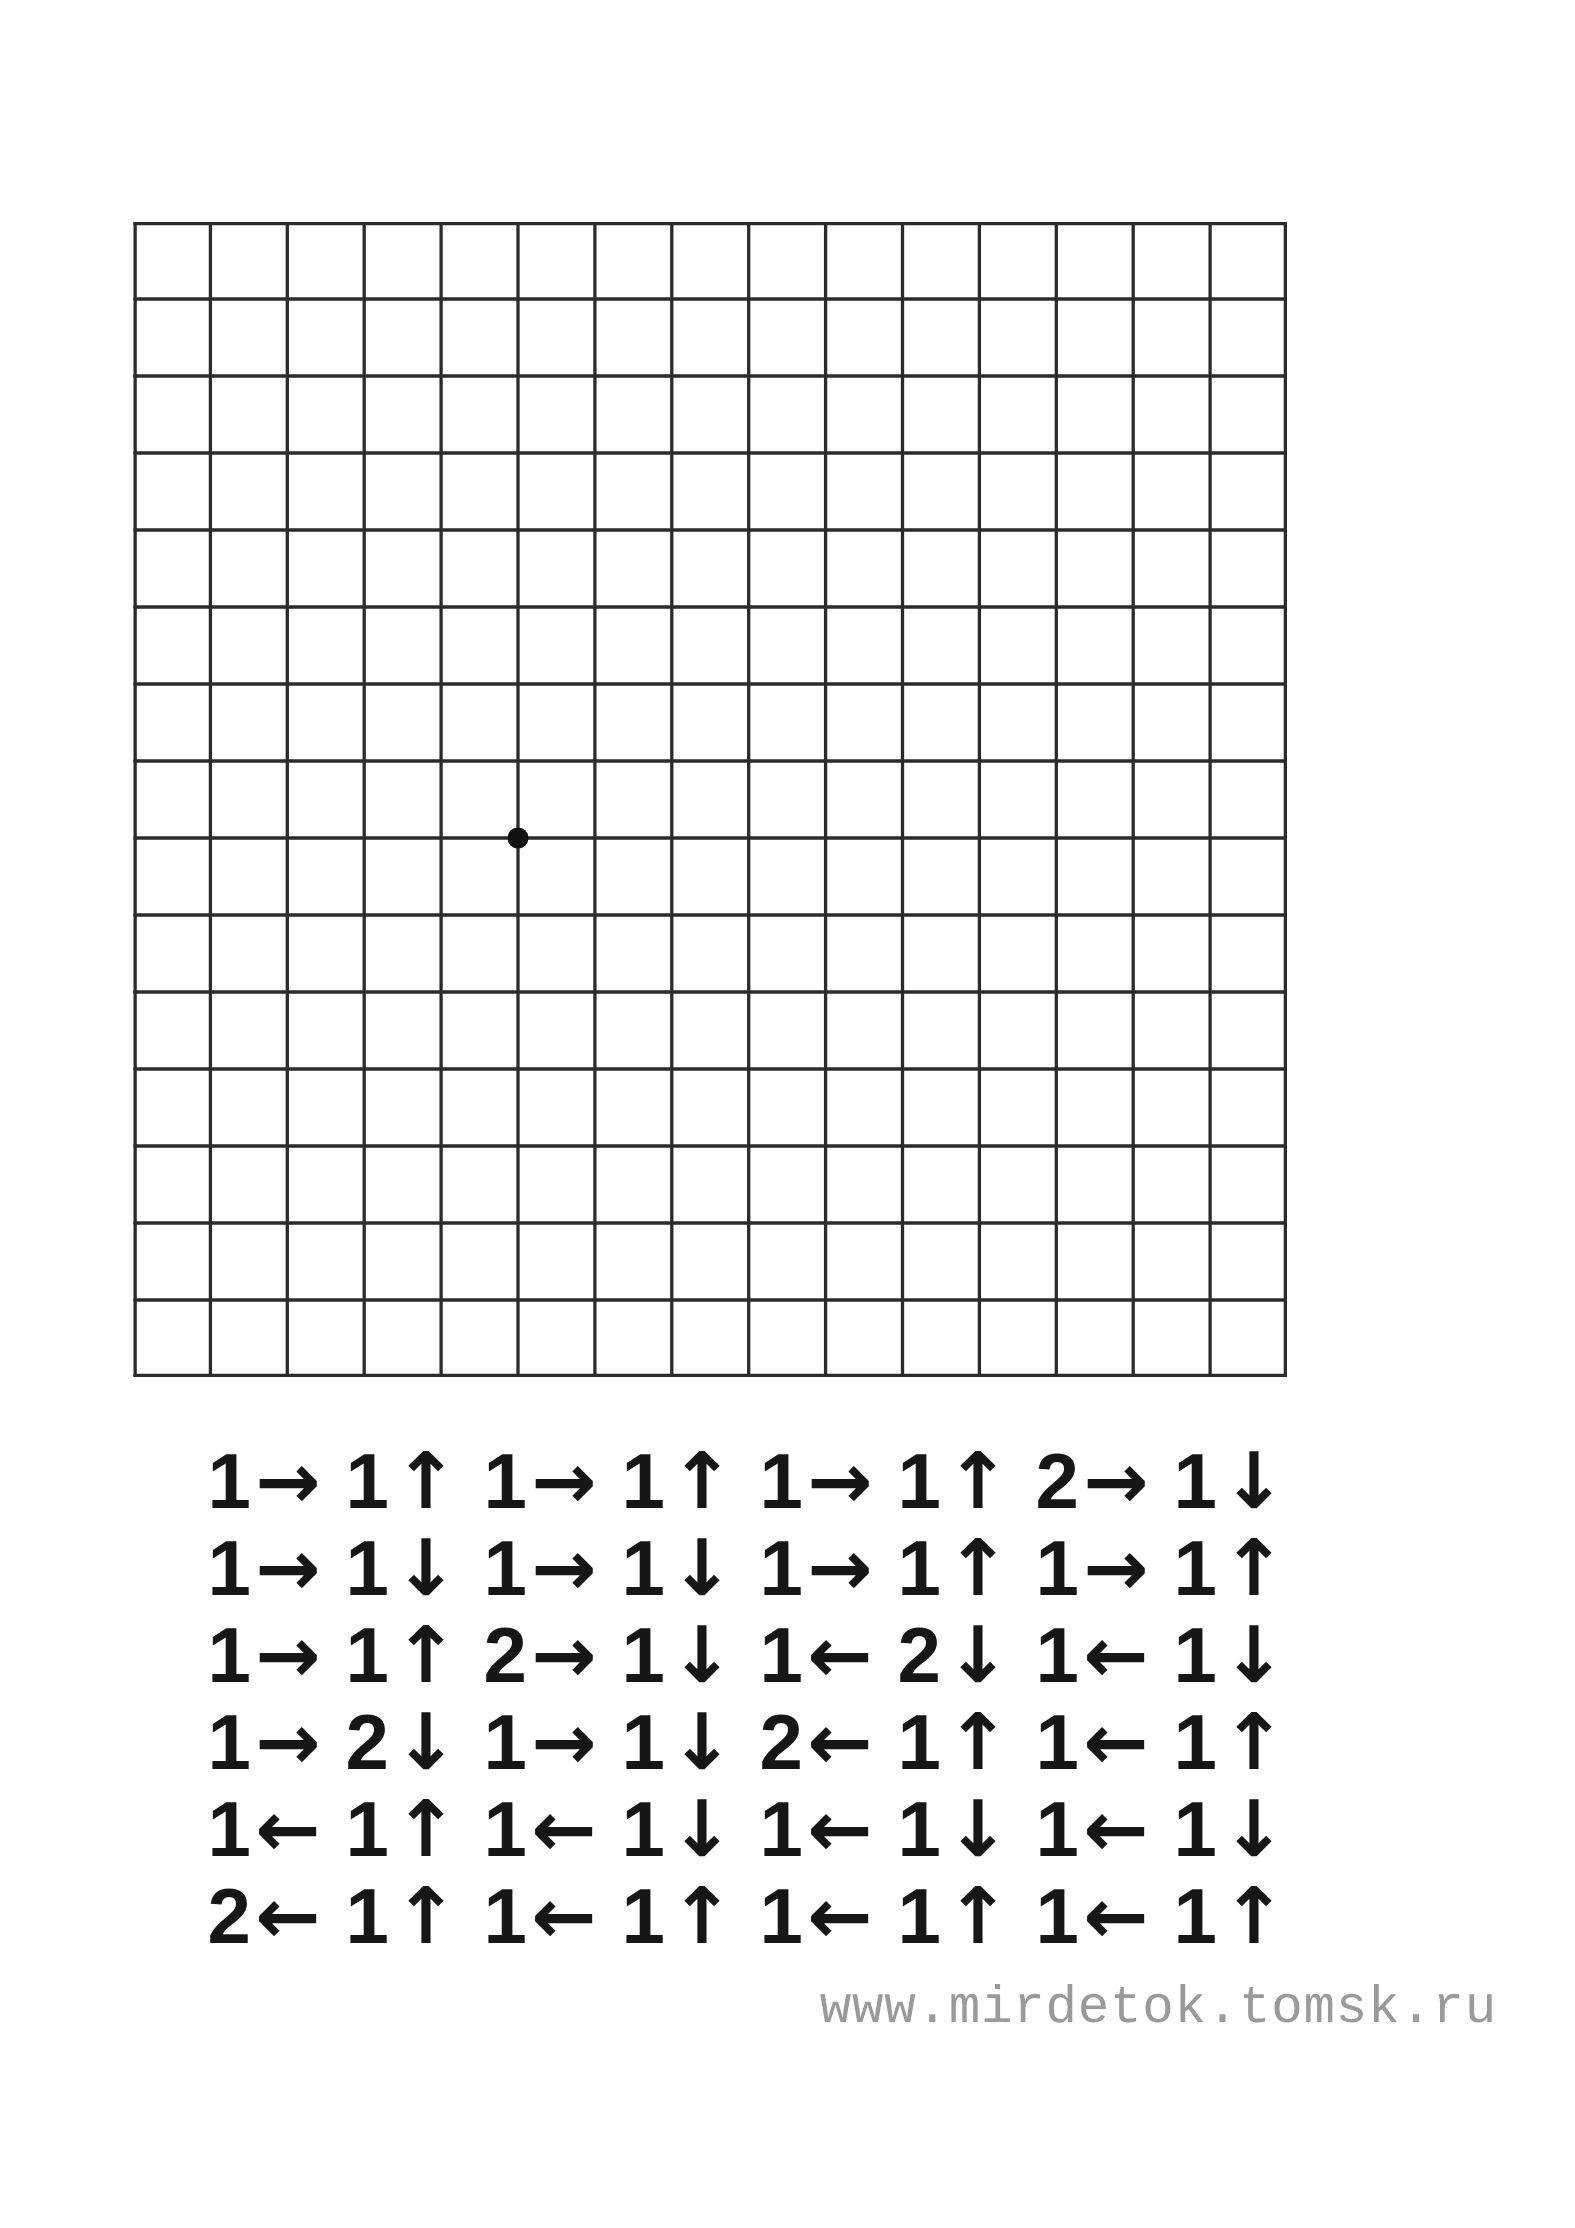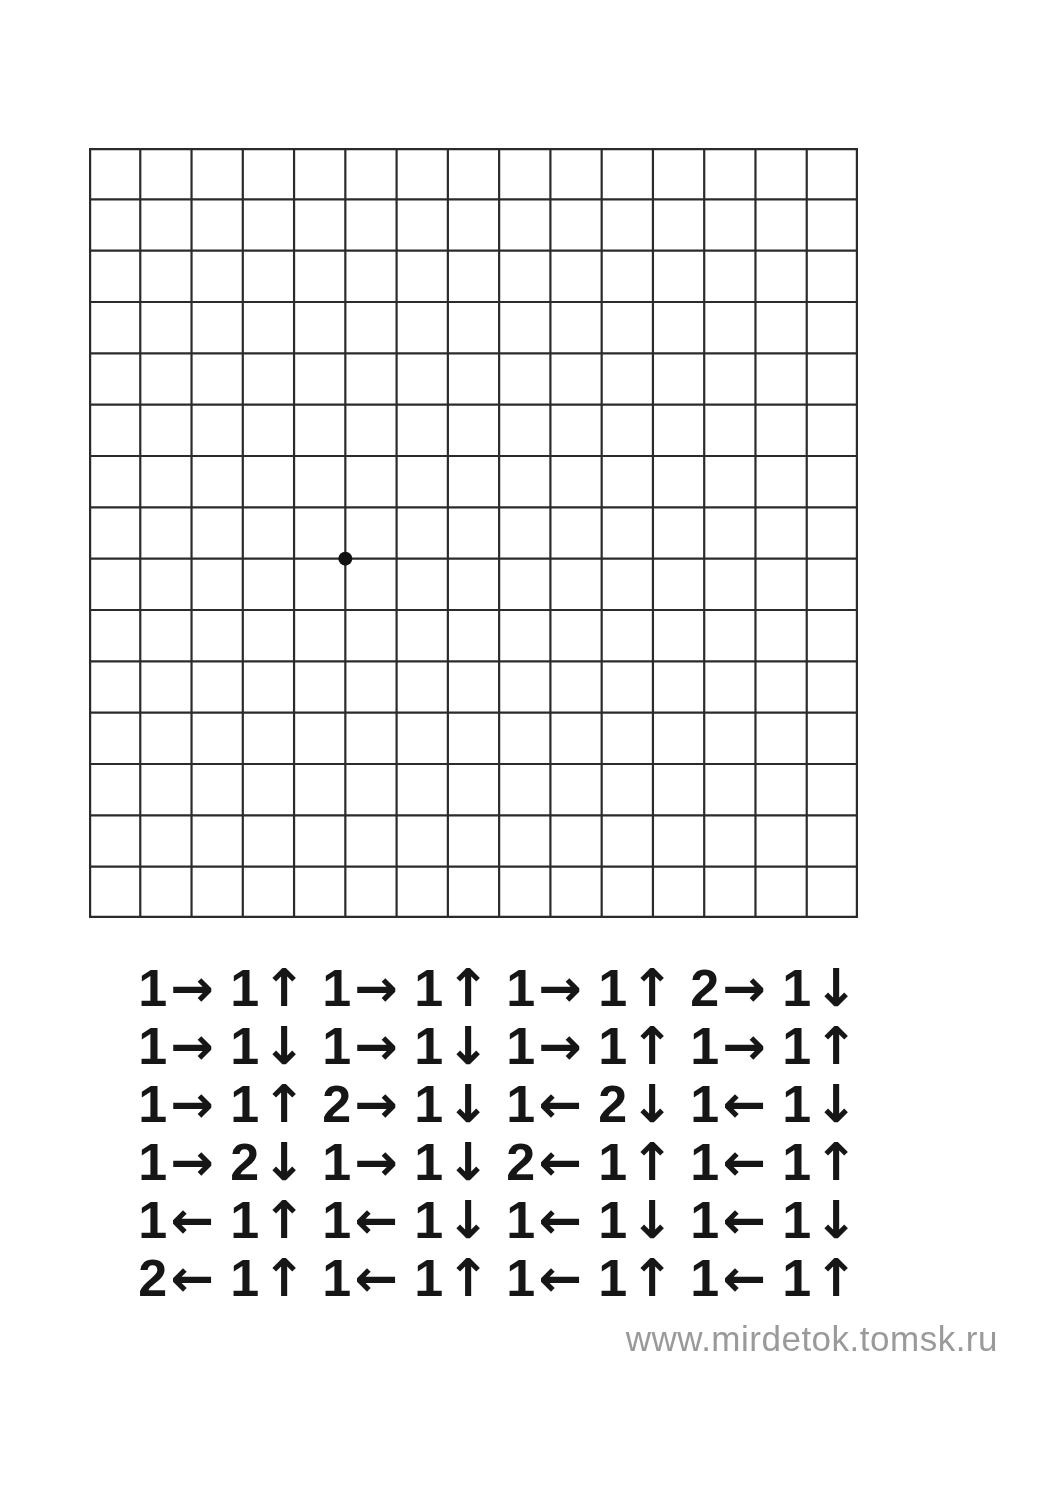--- a/index.html
+++ b/index.html
@@ -39,21 +39,21 @@
   .arr{
     font-family:"DejaVu Sans",sans-serif;
     font-weight:700;
     margin-left:3px;
   }
 
   
   .watermark{
     position:absolute;top:1320px;right:52px;
     font-size:35px;line-height:38px;
-    font-family:Liberation Sans, sans-serif;
+    font-family:Liberation Mono, monospace;
     color:#9a9a9a;
     letter-spacing:0.5px;
   }
 </style>
 </head>
 <body>
 
 <div class="page">
 
   <svg class="grid-svg" xmlns="http://www.w3.org/2000/svg" viewBox="0 0 769 770">

